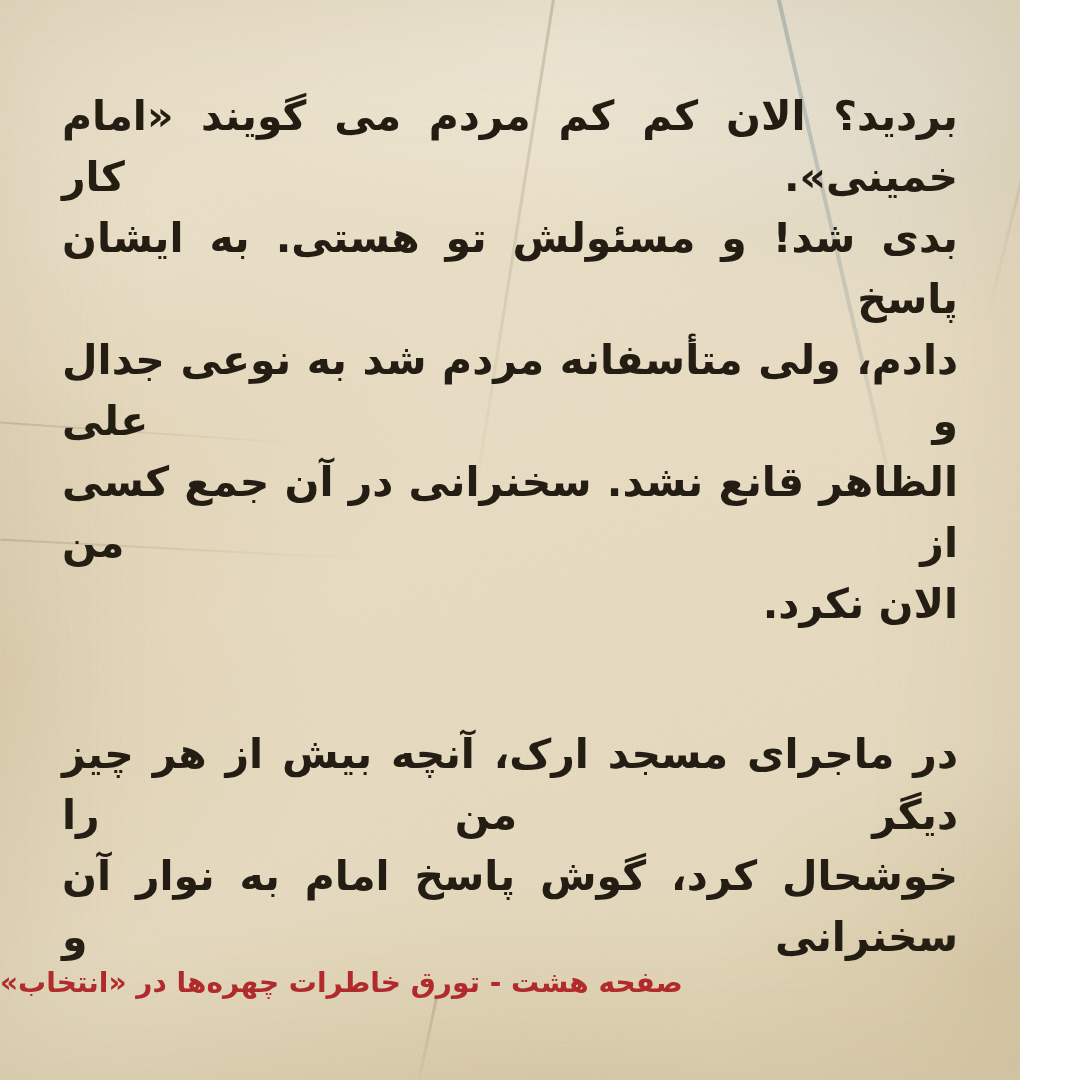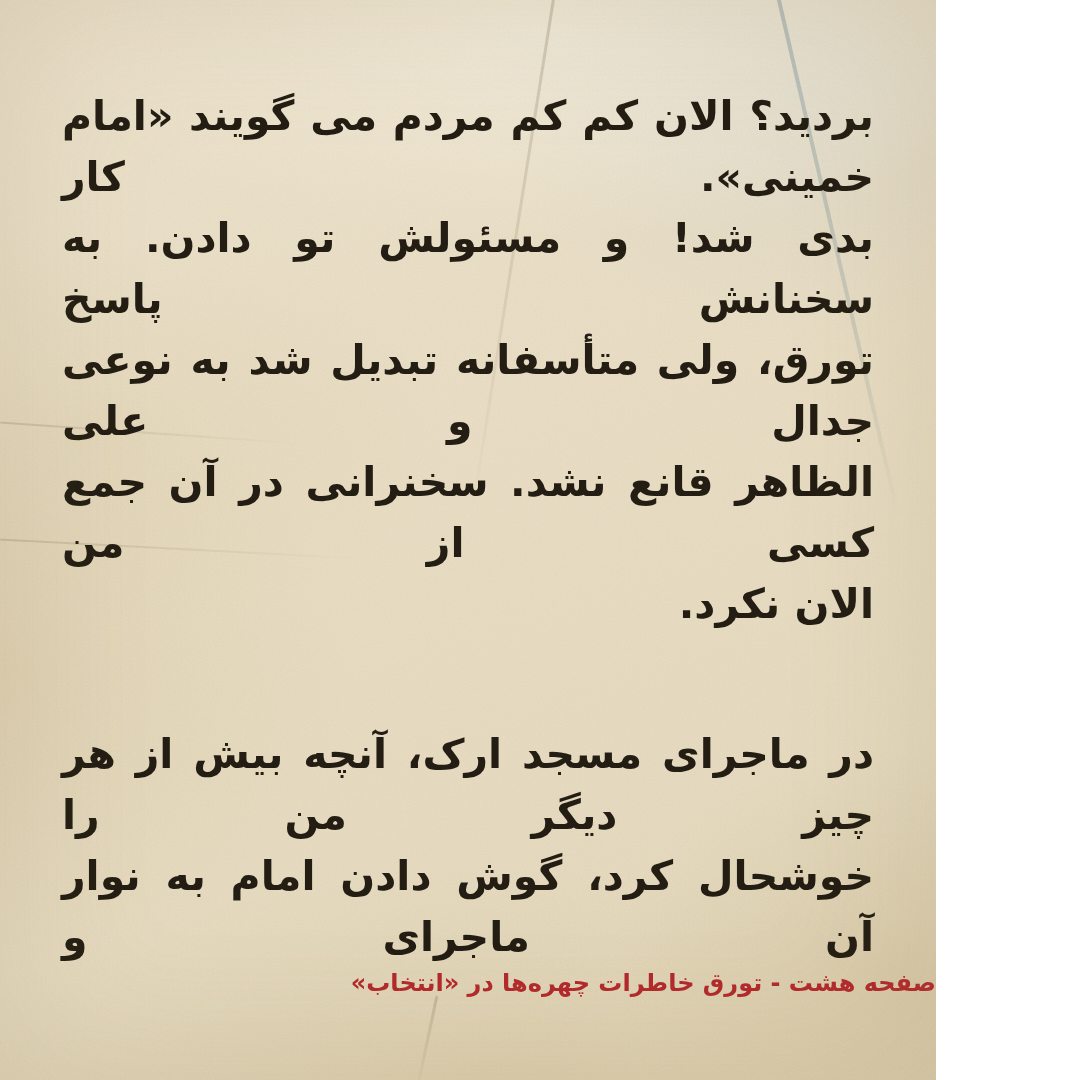--- a/index.html
+++ b/index.html
@@ -8,21 +8,21 @@
     --accent-red: #b2292c;
   }
   * { margin: 0; padding: 0; box-sizing: border-box; }
   html, body { width: 1080px; height: 1080px; }
   body {
     font-family: "DejaVu Sans", sans-serif;
     overflow: hidden;
   }
   .page {
     position: relative;
-    width: 936px;
+    width: 1020px;
     height: 1080px;
     background-color: var(--paper);
     background-image:
       radial-gradient(ellipse 720px 300px at 58% 3%, rgba(248,244,233,0.55), rgba(248,244,233,0) 70%),
       radial-gradient(ellipse 460px 360px at 86% 8%, rgba(188,201,206,0.22), rgba(188,201,206,0) 70%),
       radial-gradient(ellipse 560px 480px at 0% 62%, rgba(198,176,130,0.22), rgba(198,176,130,0) 62%),
       radial-gradient(ellipse 520px 300px at 12% 40%, rgba(210,192,150,0.18), rgba(210,192,150,0) 65%),
       radial-gradient(ellipse 820px 320px at 55% 101%, rgba(206,187,143,0.28), rgba(206,187,143,0) 70%),
       radial-gradient(ellipse 420px 320px at 97% 90%, rgba(188,167,120,0.24), rgba(188,167,120,0) 70%),
       linear-gradient(162deg, #ece2cc 0%, #e9dec5 48%, #e4d9bd 100%);
@@ -101,23 +101,23 @@
   }
   .para.last-right .line:last-child {
     text-align-last: right;
   }
   .footer {
     position: absolute;
     top: 966px;
     left: 0;
     right: 0;
     direction: rtl;
-    text-align: right;
+    text-align: left;
     color: var(--accent-red);
-    font-size: 24px;
+    font-size: 28px;
     font-weight: 700;
     line-height: 34px;
   }
 </style>
 </head>
 <body>
 
 <div class="page">
 
   <svg class="grain" width="1080" height="1080" xmlns="http://www.w3.org/2000/svg">
@@ -131,26 +131,26 @@
   <div class="crease crease-main"></div>
   <div class="crease crease-top-left"></div>
   <div class="crease crease-right"></div>
   <div class="crease crease-left-h1"></div>
   <div class="crease crease-left-h2"></div>
   <div class="crease crease-bottom"></div>
 
   <div class="content" dir="rtl">
     <div class="para last-right">
         <div class="line">بردید؟ الان کم کم مردم می گویند «امام خمینی». کار</div>
-        <div class="line">بدی شد! و مسئولش تو دادن. به سخنانش پاسخ</div>
-        <div class="line">تورق، ولی متأسفانه تبدیل شد به نوعی جدال و علی</div>
+        <div class="line">بدی شد! و مسئولش تو هستی. به ایشان پاسخ</div>
+        <div class="line">دادم، ولی متأسفانه مردم شد به نوعی جدال و علی</div>
         <div class="line">الظاهر قانع نشد. سخنرانی در آن جمع کسی از من</div>
         <div class="line">الان نکرد.</div>
       </div>
     <div class="para">
         <div class="line">در ماجرای مسجد ارک، آنچه بیش از هر چیز دیگر من را</div>
-        <div class="line">خوشحال کرد، گوش دادن امام به نوار آن ماجرای و</div>
+        <div class="line">خوشحال کرد، گوش پاسخ امام به نوار آن سخنرانی و</div>
       </div>
   </div>
 
   <div class="footer" dir="rtl">صفحه هشت - تورق خاطرات چهره‌ها در «انتخاب»</div>
 
 </div>
 
 </body></html>

